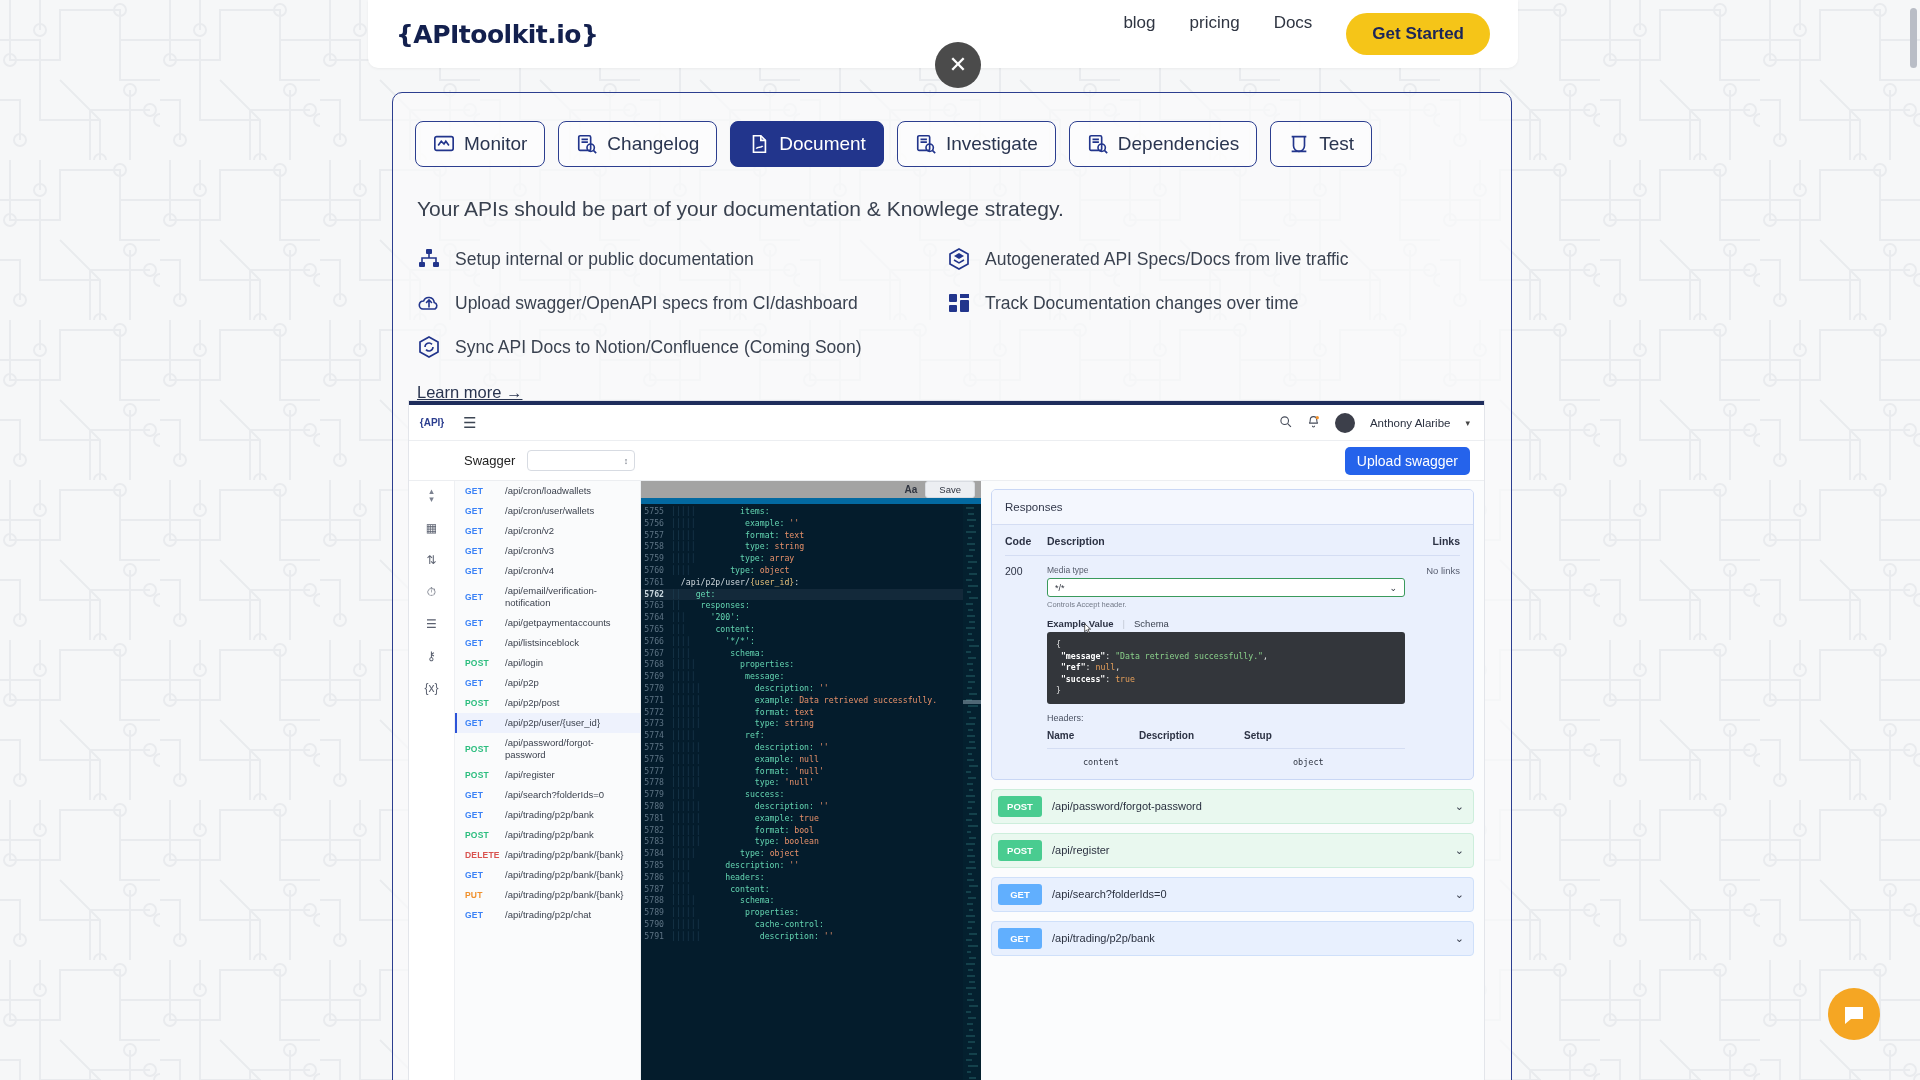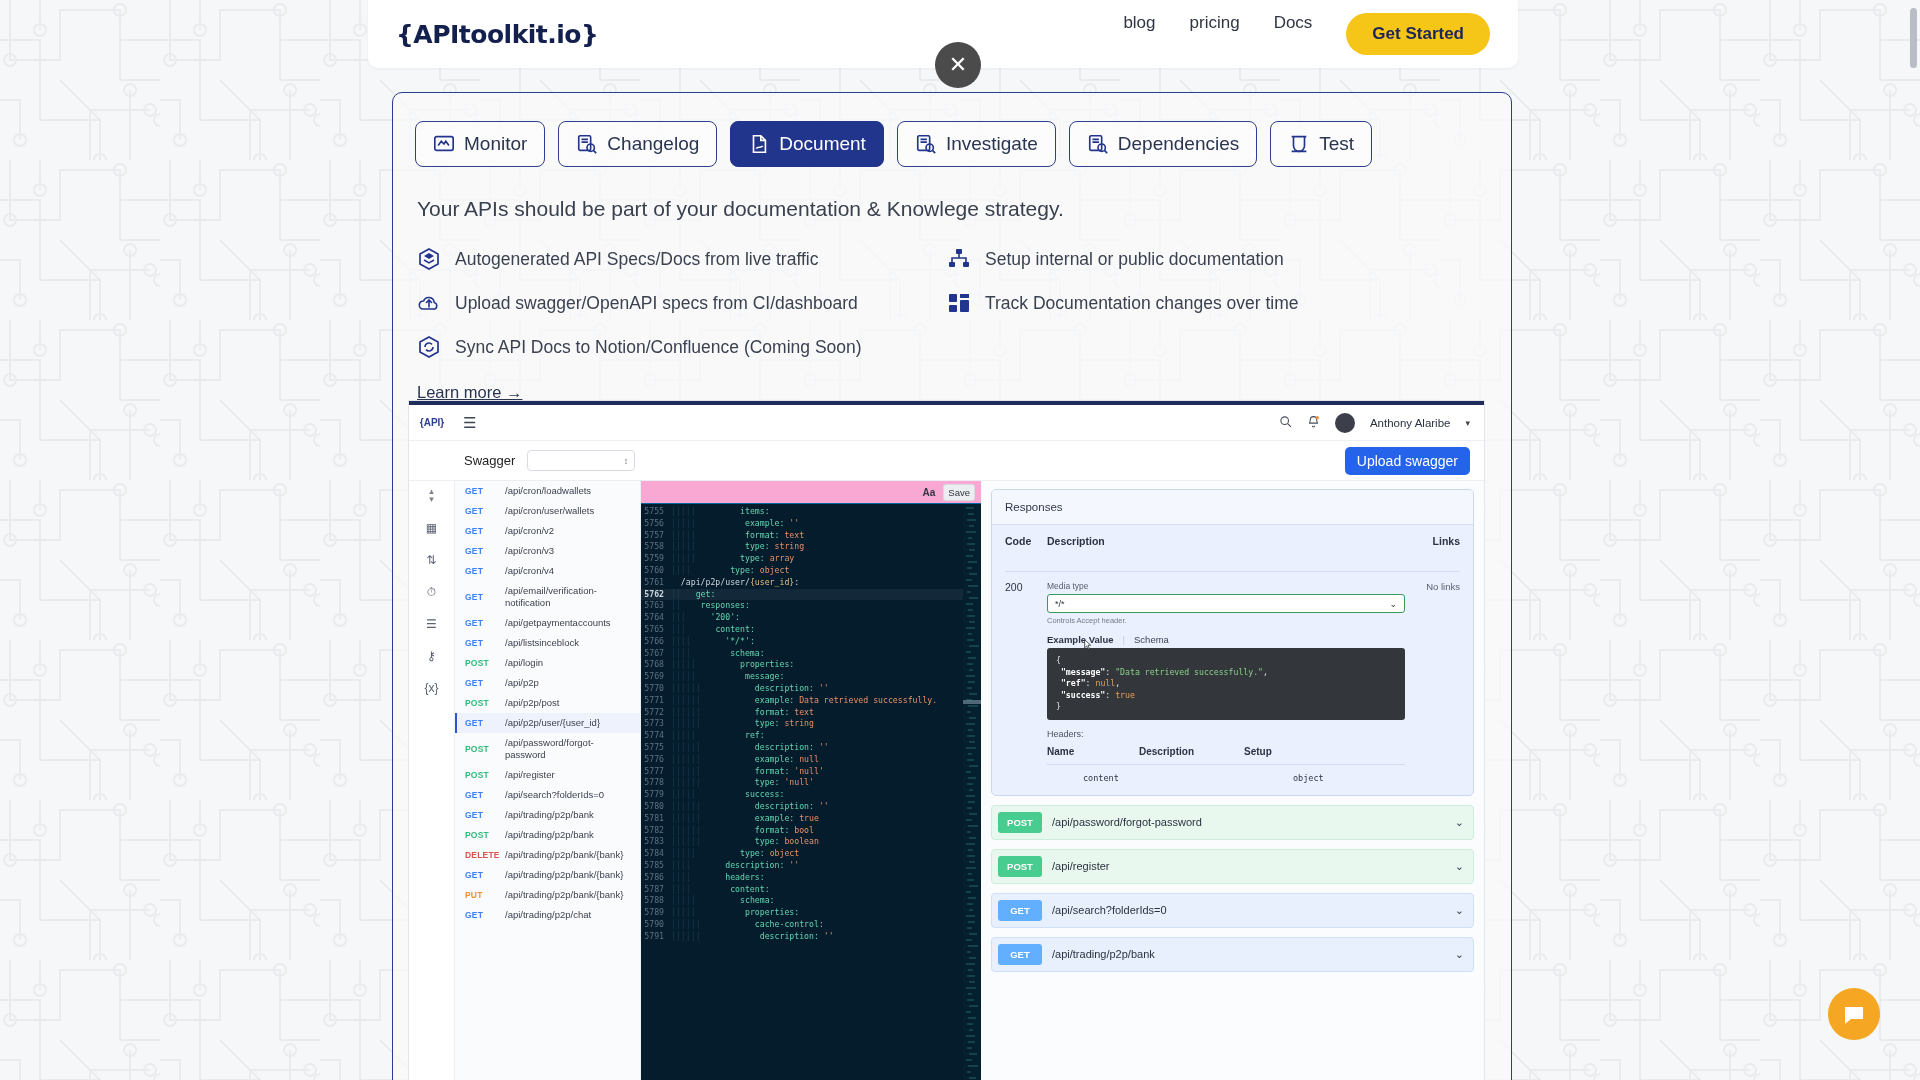--- a/index.html
+++ b/index.html
@@ -122,45 +122,45 @@
   .ep{ display:flex; align-items:center; gap:6px; padding:4px 6px 4px 8px; font-size:9.5px;
        min-height:20px; border-left:2.5px solid transparent;}
   .ep.sel{ background:#eef2fd; border-left-color:#2d54d8;}
   .ep .m{ width:34px; flex:none; font-weight:bold; font-size:8.5px; letter-spacing:.2px;}
   .ep .m.GET{ color:#3b82f6;} .ep .m.POST{ color:#2bbd7e;}
   .ep .m.DELETE{ color:#d9534f;} .ep .m.PUT{ color:#f0902c;}
   .ep .p{ color:#3c424e; line-height:12px;}
 
   
   #editor{ width:340px; background:#041c2c; position:relative; overflow:hidden;}
-  #editor-top{ height:23px; background:#f9a8d4; display:flex; align-items:center; justify-content:flex-end;
-      gap:8px; padding-right:6px; border-bottom:1px solid #0369a1;}
+  #editor-top{ height:23px; background:#a3a3a3; display:flex; align-items:center; justify-content:flex-end;
+      gap:8px; padding-right:6px; border-bottom:6px solid #0369a1;}
   #aa{ font-size:10px; color:#2f3440; font-weight:bold; cursor:pointer;}
   #save-btn{ background:#eceef2; border:1px solid #d9dce2; border-radius:3px; font-size:9.5px;
-      padding:2px 4px; color:#2f3440; cursor:pointer; font-family:"Liberation Sans", sans-serif;}
+      padding:2px 13px; color:#2f3440; cursor:pointer; font-family:"Liberation Sans", sans-serif;}
   #code{ font-family:"DejaVu Sans Mono", monospace; font-size:8.2px; line-height:11.8px; padding-top:2px;}
   .cl{ display:flex; white-space:pre; }
   .cl.hl{ background:#13293a; }
   .ln{ width:30px; text-align:right; padding-right:7px; color:#5d7384; flex:none;}
   .cl.hl .ln{ color:#c9d6de; font-weight:bold;}
   .gutters{ width:42px; flex:none; color:#1d3d52;}
   .k{ color:#63d4b0;} .v{ color:#e8916a;} .path{ color:#cfd8de;}
   .br{ color:#e5c07b;}
 
   
   #minimap{ position:absolute; right:0; top:23px; width:18px; bottom:0;
      background:#04202f; overflow:hidden;}
   #minimap svg{ display:block;}
 
   
   #right-panel{ flex:1; background:#fbfcfd; overflow:hidden; padding:8px 10px 0 10px;}
   #resp-card{ border:1px solid #c9d7f5; border-radius:5px; background:#eaf0fd; overflow:hidden;}
   #resp-title{ background:#f4f7fe; padding:11px 13px; font-size:11.5px; color:#31374a; border-bottom:1px solid #d4ddf3;}
   #resp-body{ padding:10px 13px 12px 13px;}
-  .resp-head{ display:flex; font-size:10.5px; font-weight:bold; color:#2c3244; padding-bottom:24px; border-bottom:1px solid #d4ddf3;}
+  .resp-head{ display:flex; font-size:10.5px; font-weight:bold; color:#2c3244; padding-bottom:8px; border-bottom:1px solid #d4ddf3;}
   .resp-head .c1{ width:42px;} .resp-head .c2{ flex:1;} .resp-head .c3{ width:55px; text-align:right;}
   .resp-row{ display:flex; padding-top:9px;}
   .resp-row .c1{ width:42px; font-size:10.5px; color:#2c3244;}
   .resp-row .c2{ flex:1;}
   .resp-row .c3{ width:55px; text-align:right; font-size:9.5px; color:#5a6072;}
   .mt-label{ font-size:8.5px; color:#555c6b; margin-bottom:3px;}
   #media-select{ height:19px; border:1.3px solid #3a9a5c; border-radius:3px; background:#fff;
      display:flex; align-items:center; justify-content:space-between; padding:0 7px; font-size:9px; color:#30353f;}
   .mt-note{ font-size:7.5px; color:#737a88; margin-top:3px;}
   #ex-tabs{ margin-top:9px; display:flex; gap:9px; align-items:center; font-size:9.5px; position:relative;}
@@ -297,34 +297,34 @@
         </svg>
         <span>Test</span>
       </div>
     </div>
 
   <div id="headline">Your APIs should be part of your documentation &amp; Knowlege strategy.</div>
 
   <div id="features">
       <div class="feat">
         <span class="fi"><svg width="24" height="24" viewBox="0 0 24 24">
-            <path d="M12 2l9 5v10l-9 5-9-5V7z" stroke="#22358c" stroke-width="1.7" fill="none"></path>
-            <path d="M12 6l5 3-5 3-5-3z" fill="#22358c"></path>
-            <path d="M7 13l5 3 5-3" stroke="#22358c" stroke-width="1.5" fill="none"></path>
-          </svg></span>
-        <span>Autogenerated API Specs/Docs from live traffic</span>
-      </div>
-      <div class="feat">
-        <span class="fi"><svg width="24" height="24" viewBox="0 0 24 24">
             <rect x="9" y="2" width="6" height="5" rx="1" fill="#22358c"></rect>
             <rect x="2" y="15" width="6" height="5" rx="1" fill="#22358c"></rect>
             <rect x="16" y="15" width="6" height="5" rx="1" fill="#22358c"></rect>
             <path d="M12 7v4M5 15v-4h14v4" stroke="#22358c" stroke-width="1.6" fill="none"></path>
           </svg></span>
         <span>Setup internal or public documentation</span>
+      </div>
+      <div class="feat">
+        <span class="fi"><svg width="24" height="24" viewBox="0 0 24 24">
+            <path d="M12 2l9 5v10l-9 5-9-5V7z" stroke="#22358c" stroke-width="1.7" fill="none"></path>
+            <path d="M12 6l5 3-5 3-5-3z" fill="#22358c"></path>
+            <path d="M7 13l5 3 5-3" stroke="#22358c" stroke-width="1.5" fill="none"></path>
+          </svg></span>
+        <span>Autogenerated API Specs/Docs from live traffic</span>
       </div>
       <div class="feat">
         <span class="fi"><svg width="24" height="24" viewBox="0 0 24 24">
             <path d="M6 18a4 4 0 0 1 .6-8 5.5 5.5 0 0 1 10.6 1.4A3.6 3.6 0 0 1 18 18z" stroke="#22358c" stroke-width="1.6" fill="none"></path>
             <path d="M12 16V9M9.5 11.5L12 9l2.5 2.5" stroke="#22358c" stroke-width="1.6" fill="none" stroke-linecap="round"></path>
           </svg></span>
         <span>Upload swagger/OpenAPI specs from CI/dashboard</span>
       </div>
       <div class="feat">
         <span class="fi"><svg width="24" height="24" viewBox="0 0 24 24">

